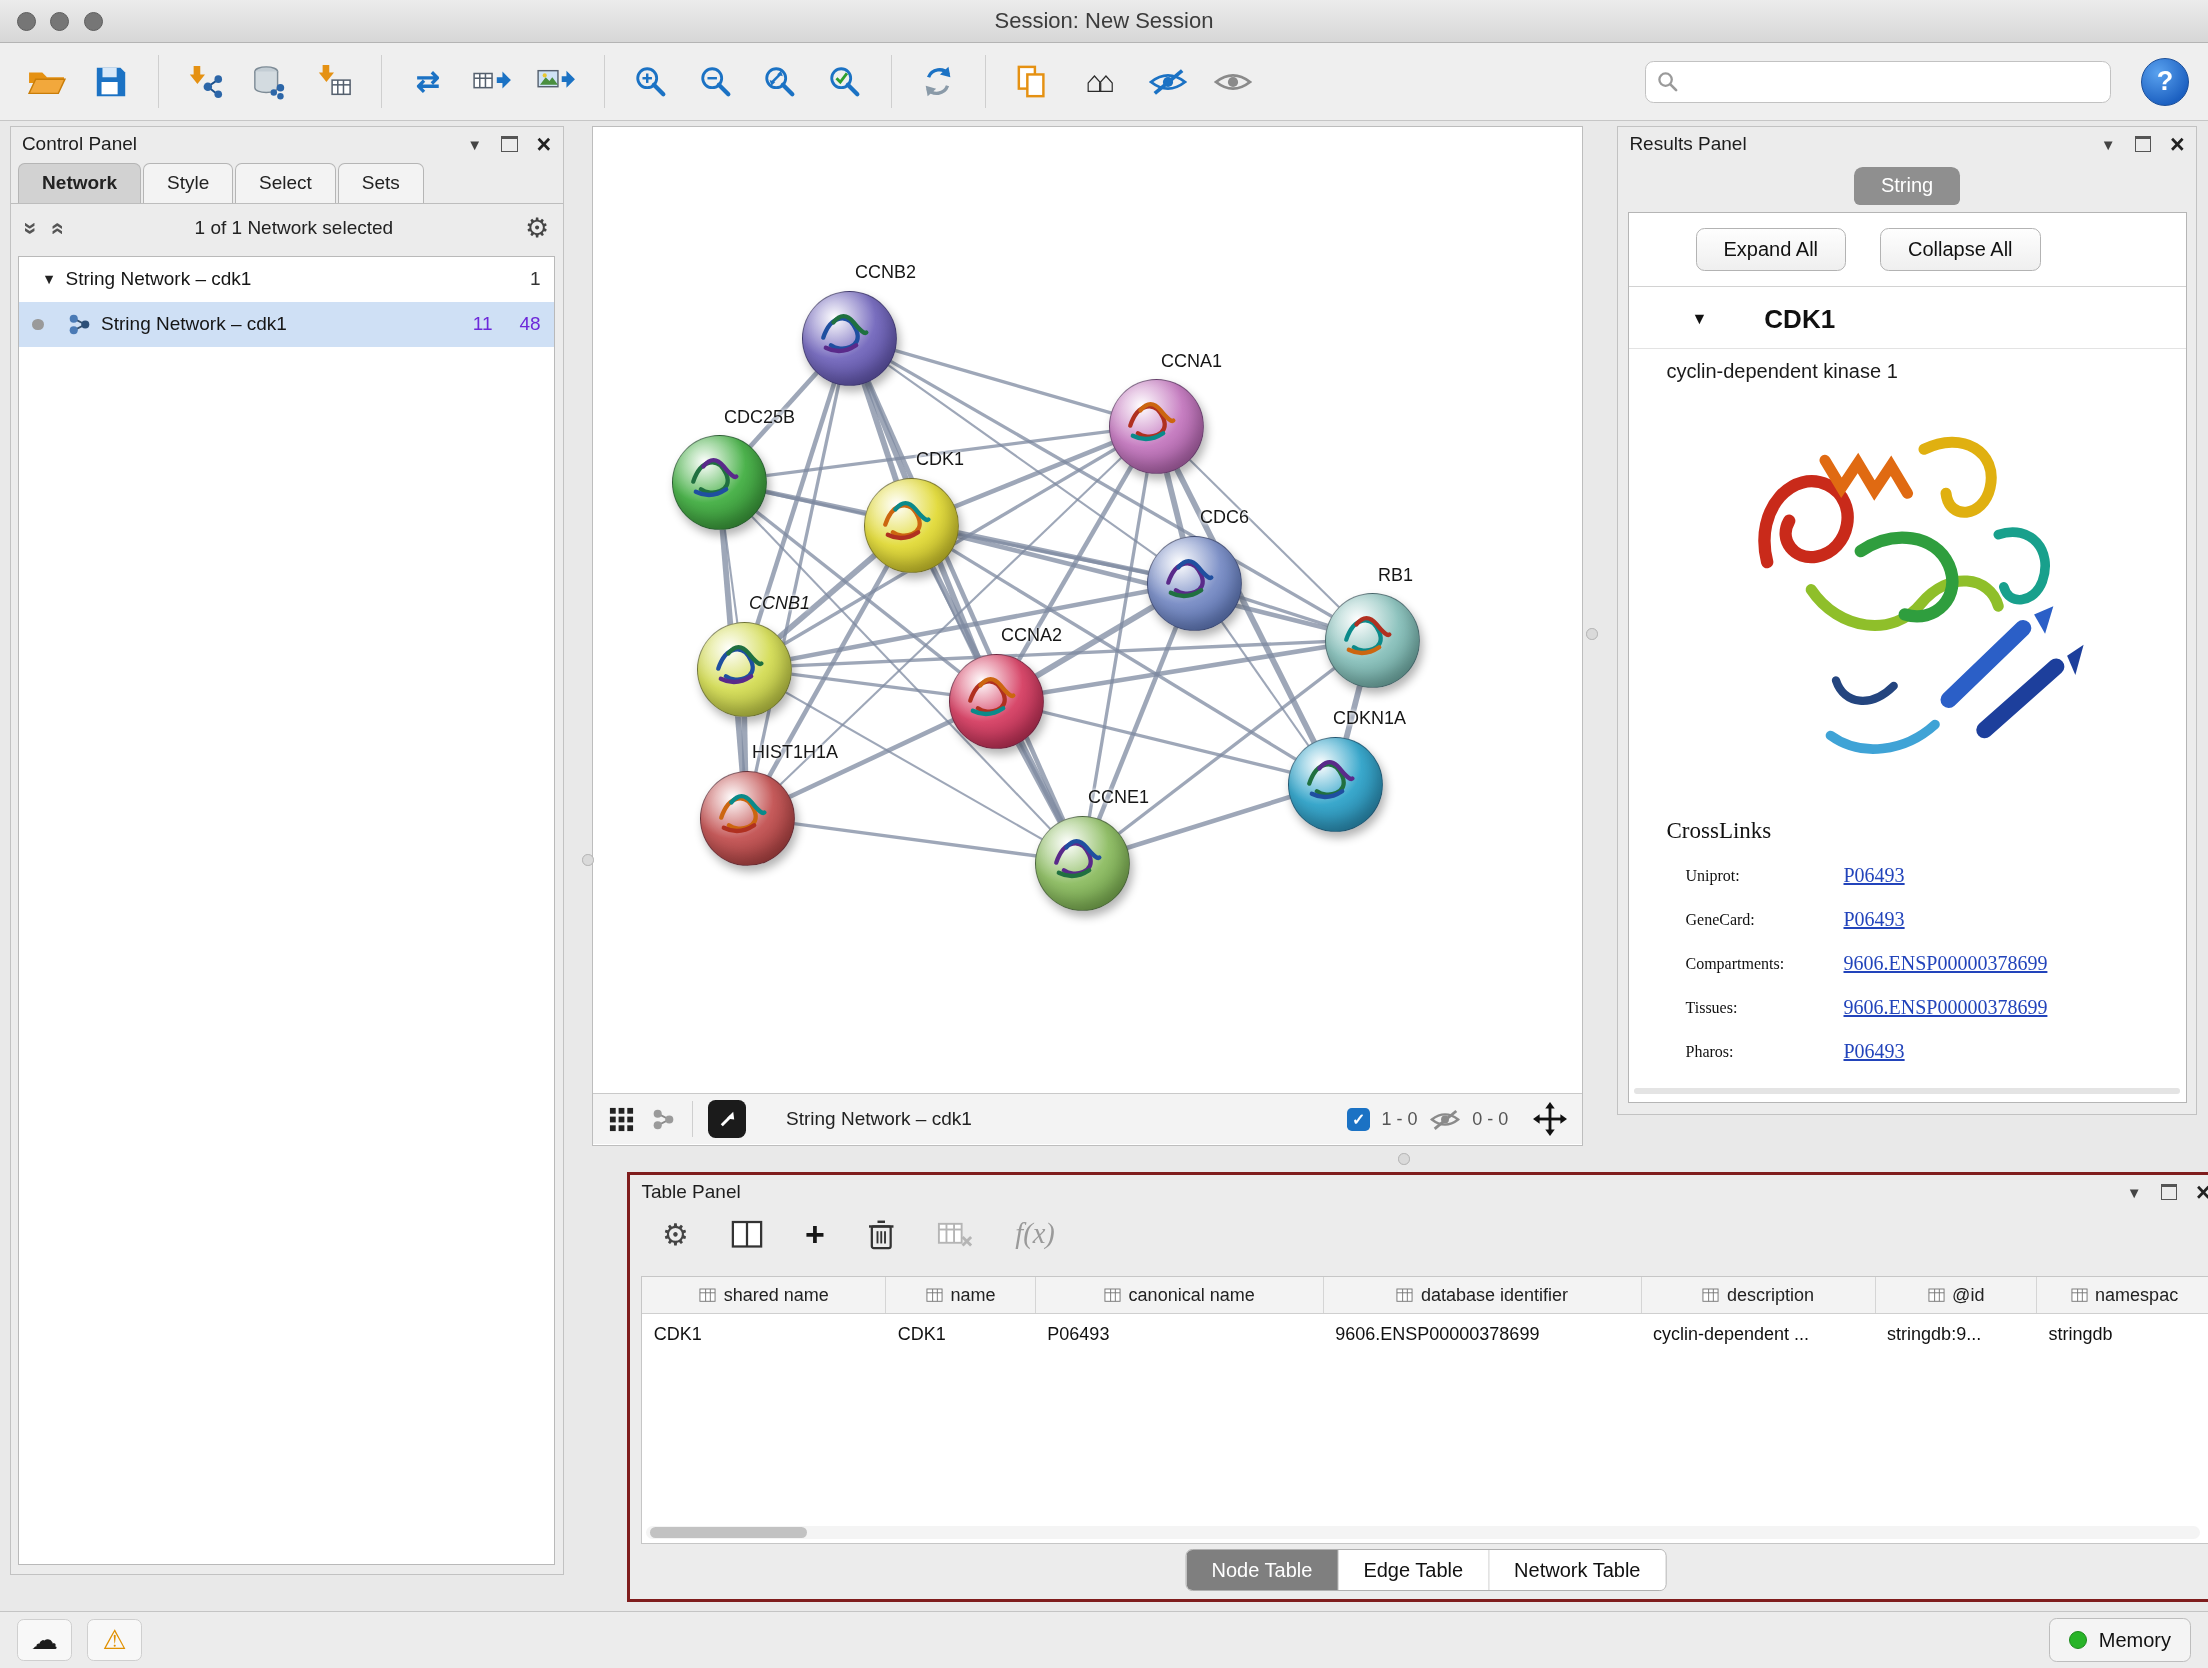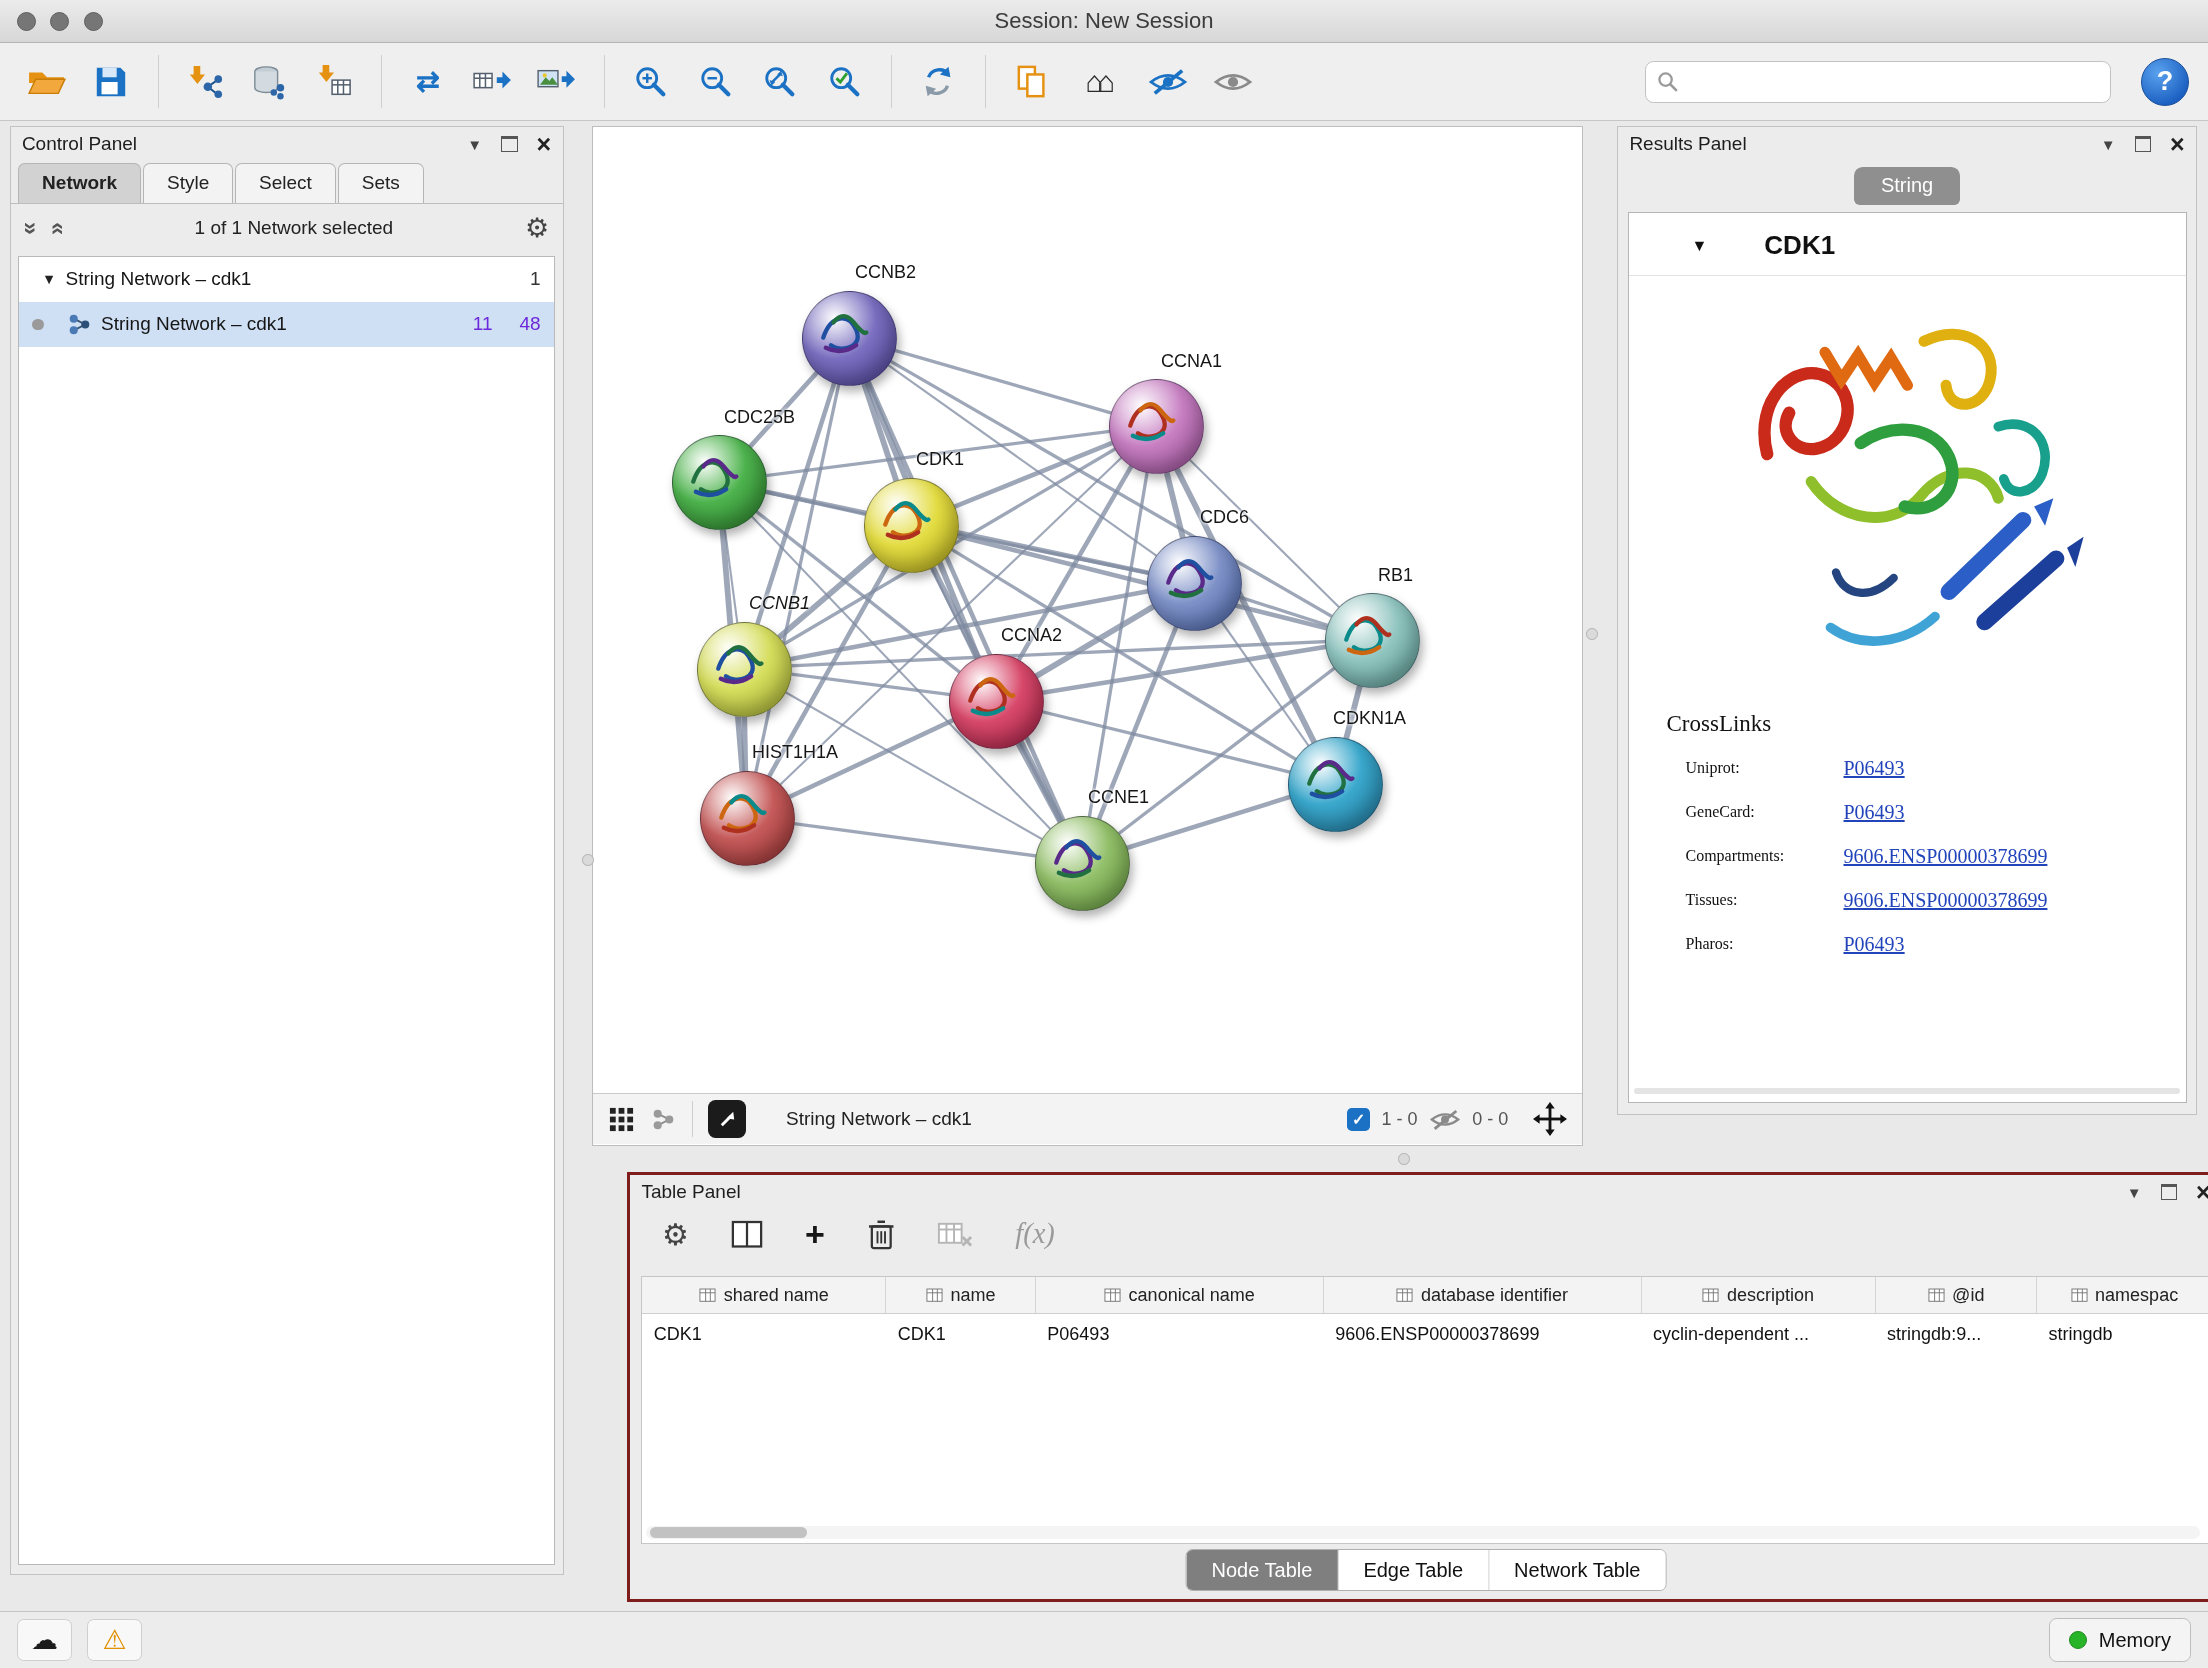--- a/index.html
+++ b/index.html
@@ -550,24 +550,29 @@
     <div class="panel-header">
       <span>Results Panel</span>
       <span class="ph-controls">
         <span class="ph-caret">▼</span>
         <span class="float-ico"></span>
         <span class="close-ico">×</span>
       </span>
     </div>
     <span class="badge">String</span>
     <div class="rp-box">
+      <div class="rp-buttons">
+        <button class="rbtn">Expand All</button>
+        <button class="rbtn">Collapse All</button>
+      </div>
       <div class="rp-sectionhead">
         <span class="caret">▼</span>
         <span class="rp-name">CDK1</span>
       </div>
+      <div class="rp-desc">cyclin-dependent kinase 1</div>
       <svg class="protein-img" width="371" height="399" viewBox="0 0 260 290">
         <g fill="none" stroke-linecap="round">
           <path d="M28,120 C18,80 48,52 72,64 C96,76 88,112 64,116 C48,119 36,104 44,90" stroke="#c92a1a" stroke-width="9"></path>
           <path d="M70,46 l12,20 12,-18 12,20 12,-18 12,20" stroke="#e06a12" stroke-width="8"></path>
           <path d="M142,38 C170,24 196,40 190,66 C185,88 160,90 158,70" stroke="#e0b010" stroke-width="8"></path>
           <path d="M60,140 C80,170 120,175 140,150 C160,126 190,130 196,152" stroke="#8fbf2a" stroke-width="8"></path>
           <path d="M96,112 C120,96 150,100 160,122 C170,145 150,165 128,158" stroke="#2f9e3e" stroke-width="9"></path>
           <path d="M196,100 C220,92 236,112 228,134 C222,150 204,152 200,138" stroke="#18a08c" stroke-width="7"></path>
           <path d="M150,238 C128,258 96,262 74,246" stroke="#3fa3d6" stroke-width="7"></path>
           <path d="M120,210 C104,226 84,224 78,206" stroke="#24457f" stroke-width="6"></path>

